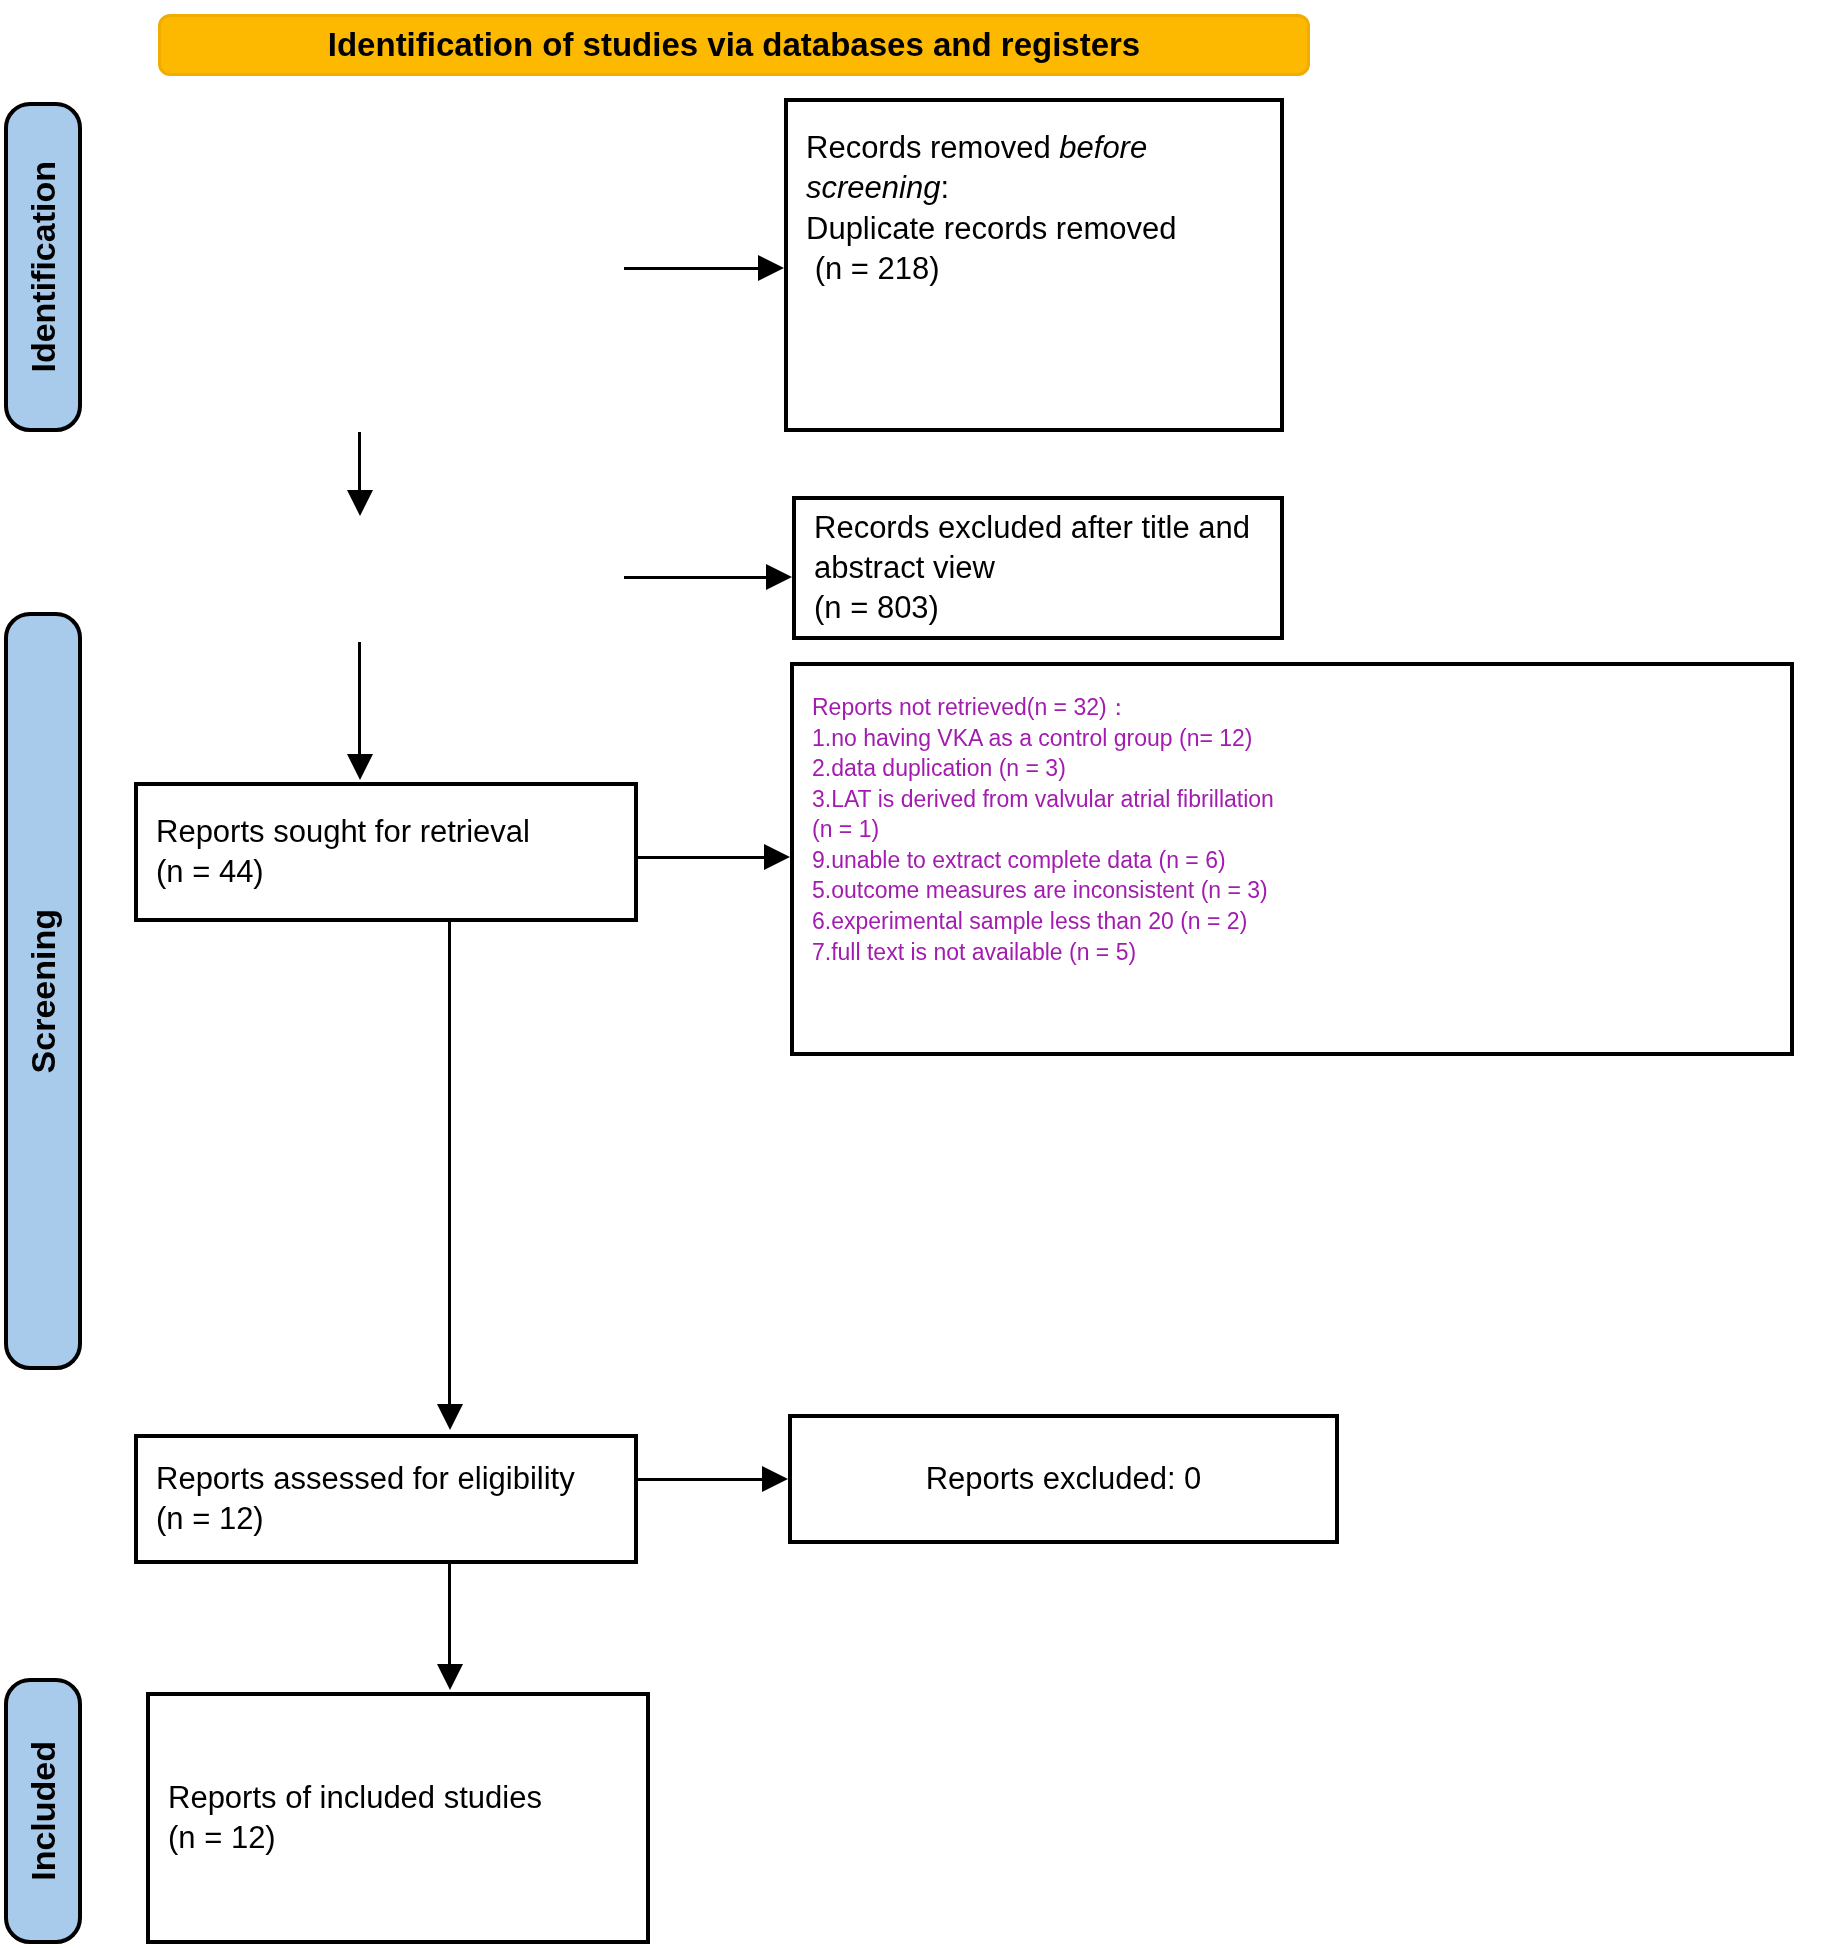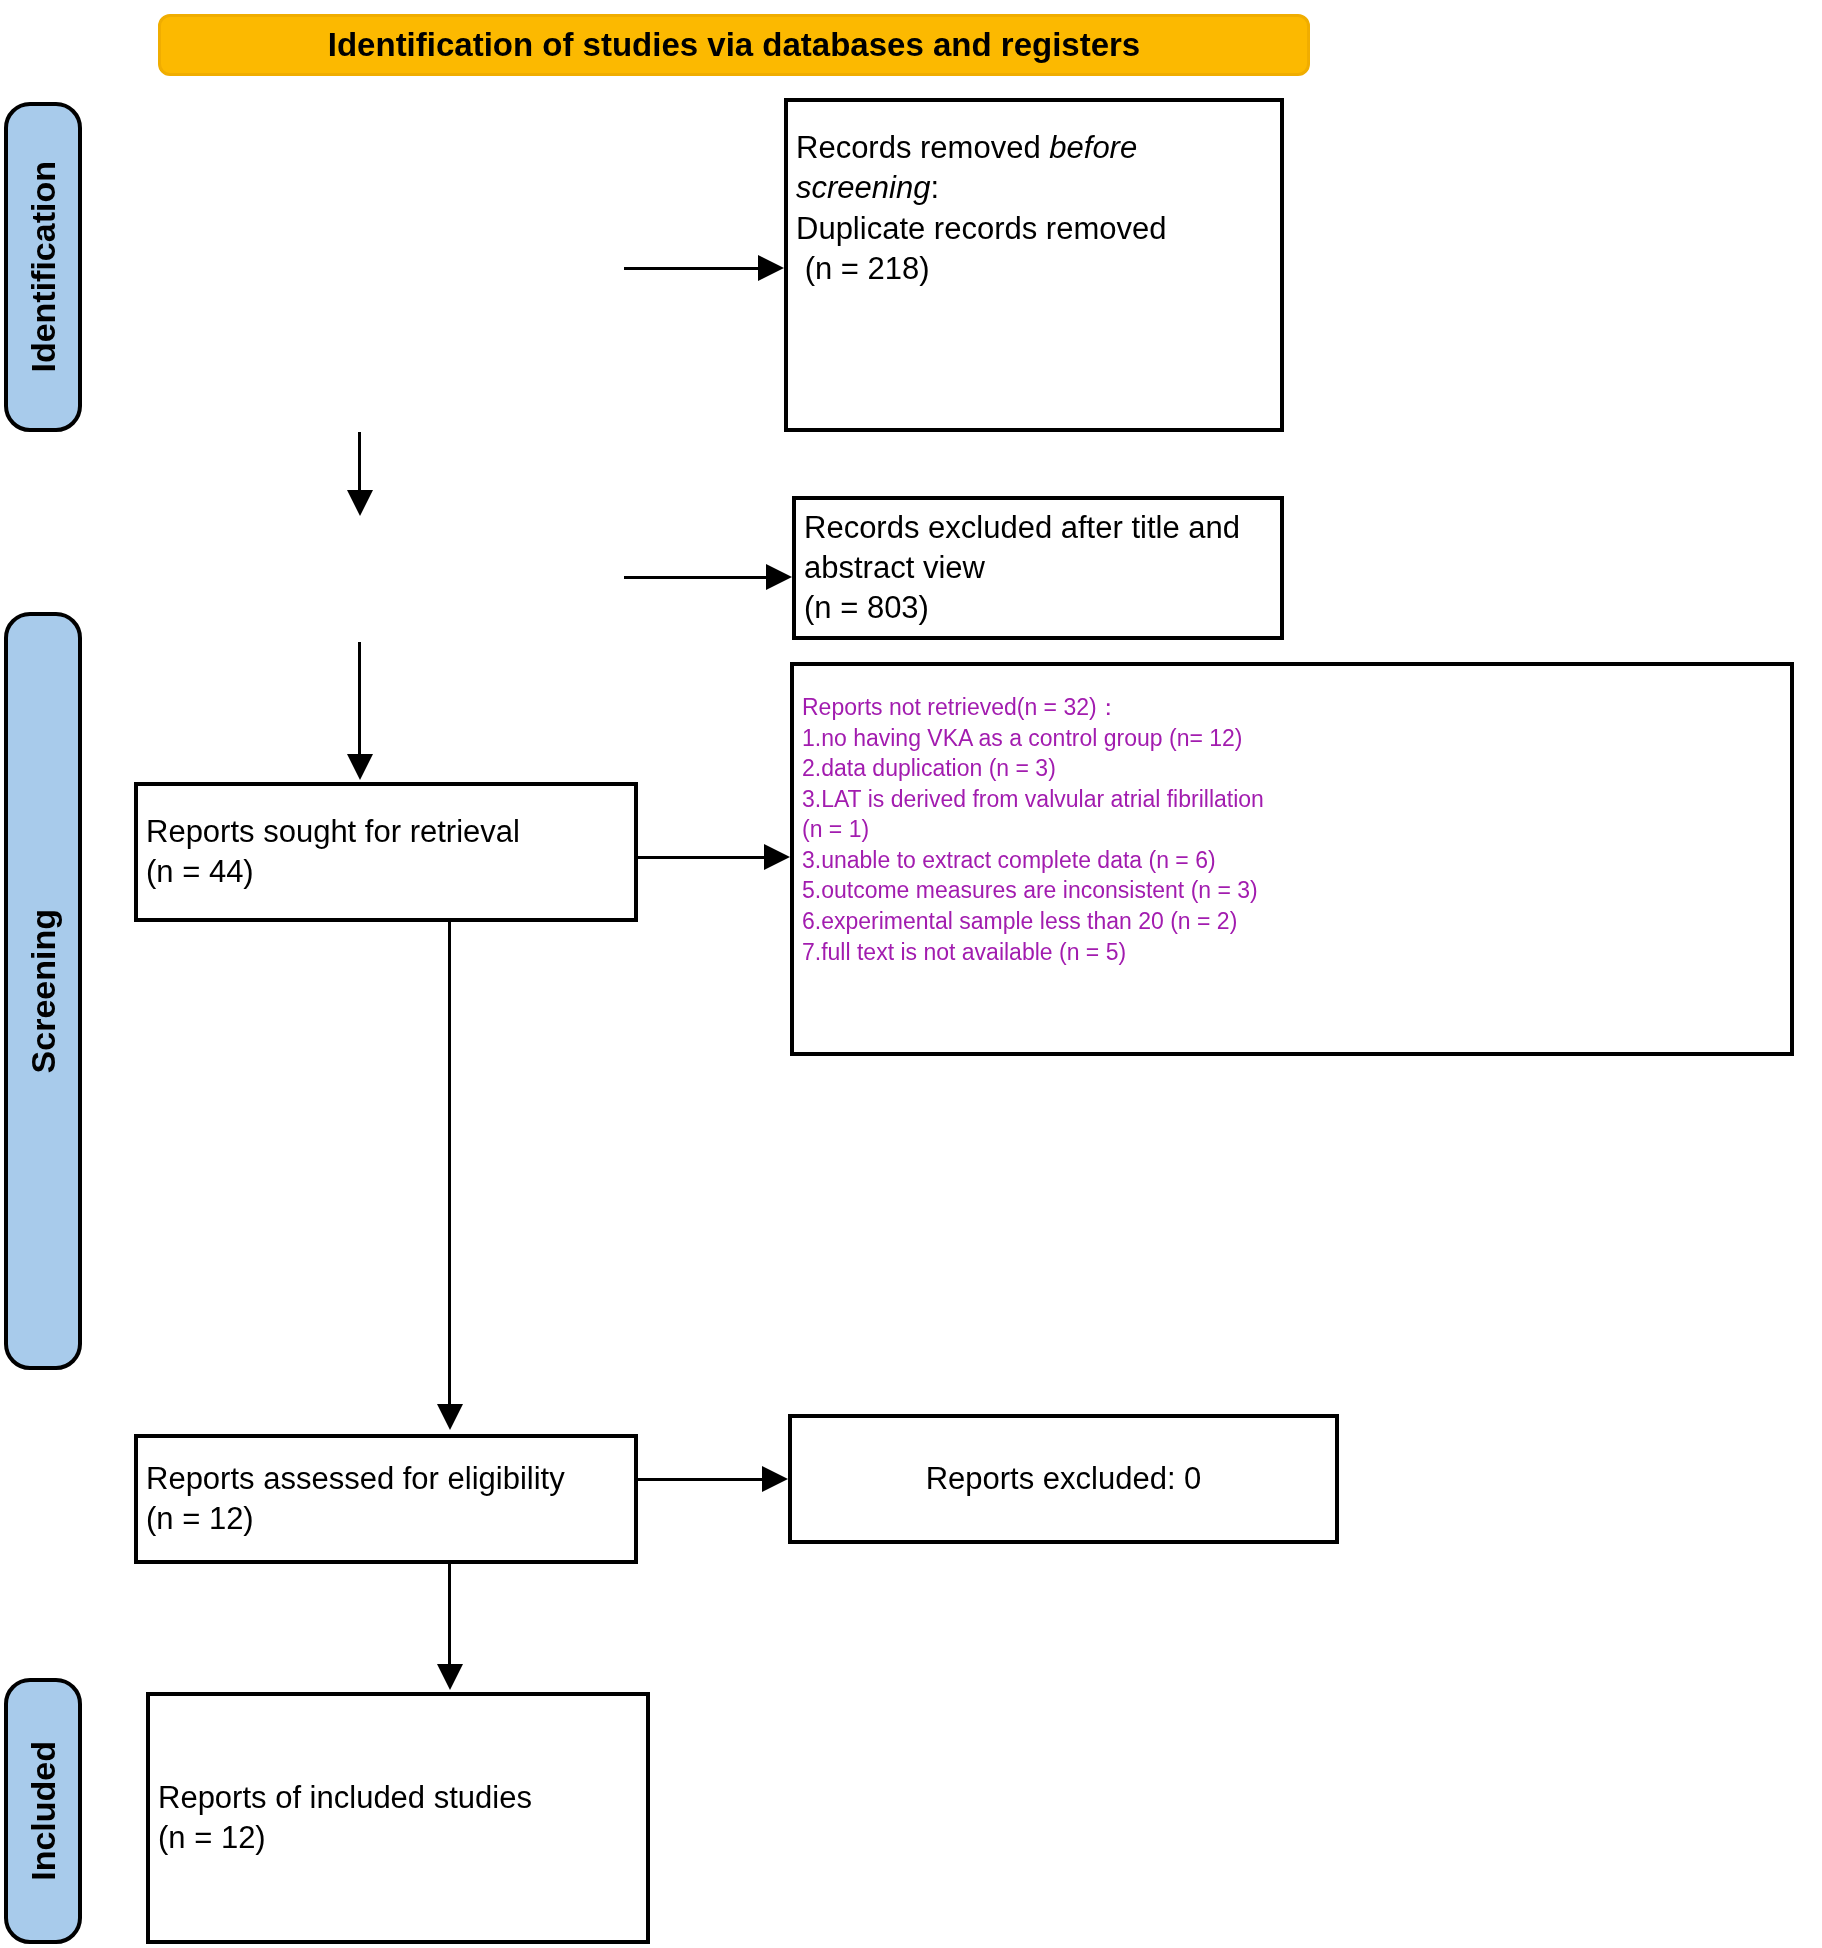--- a/index.html
+++ b/index.html
@@ -59,21 +59,21 @@
 
   
   .flow-box {
     position: absolute;
     background: #ffffff;
     border: 4px solid #000000;
     box-sizing: border-box;
     display: flex;
     flex-direction: column;
     justify-content: center;
-    padding: 0 8px;
+    padding: 0 18px;
   }
   .flow-box.pad-top {
     justify-content: flex-start;
     padding-top: 26px;
   }
   .box-text {
     font-size: 31px;
     line-height: 1.30;
     color: #000000;
     white-space: pre-wrap;
@@ -162,21 +162,21 @@
     <div class="box-text">Reports sought for retrieval
 (n = 44)</div>
   </div>
 
   <div class="flow-box pad-top" style="left:790px; top:662px; width:1004px; height:394px;">
     <div class="list-text">Reports not retrieved(n = 32)：</div>
     <div class="list-text">1.no having VKA as a control group (n= 12)</div>
     <div class="list-text">2.data duplication (n = 3)</div>
     <div class="list-text">3.LAT is derived from valvular atrial fibrillation</div>
     <div class="list-text">(n = 1)</div>
-    <div class="list-text">3.unable to extract complete data (n = 6)</div>
+    <div class="list-text">9.unable to extract complete data (n = 6)</div>
     <div class="list-text">5.outcome measures are inconsistent (n = 3)</div>
     <div class="list-text">6.experimental sample less than 20 (n = 2)</div>
     <div class="list-text">7.full text is not available (n = 5)</div>
   </div>
 
   <div class="conn h-line" style="left:638px; top:856px; width:128px;"></div>
   <div class="arrow-right" style="left:764px; top:844px;"></div>
 
   <div class="conn v-line" style="left:448px; top:922px; width:3px; height:490px;"></div>
   <div class="arrow-down" style="left:437px; top:1404px;"></div>

